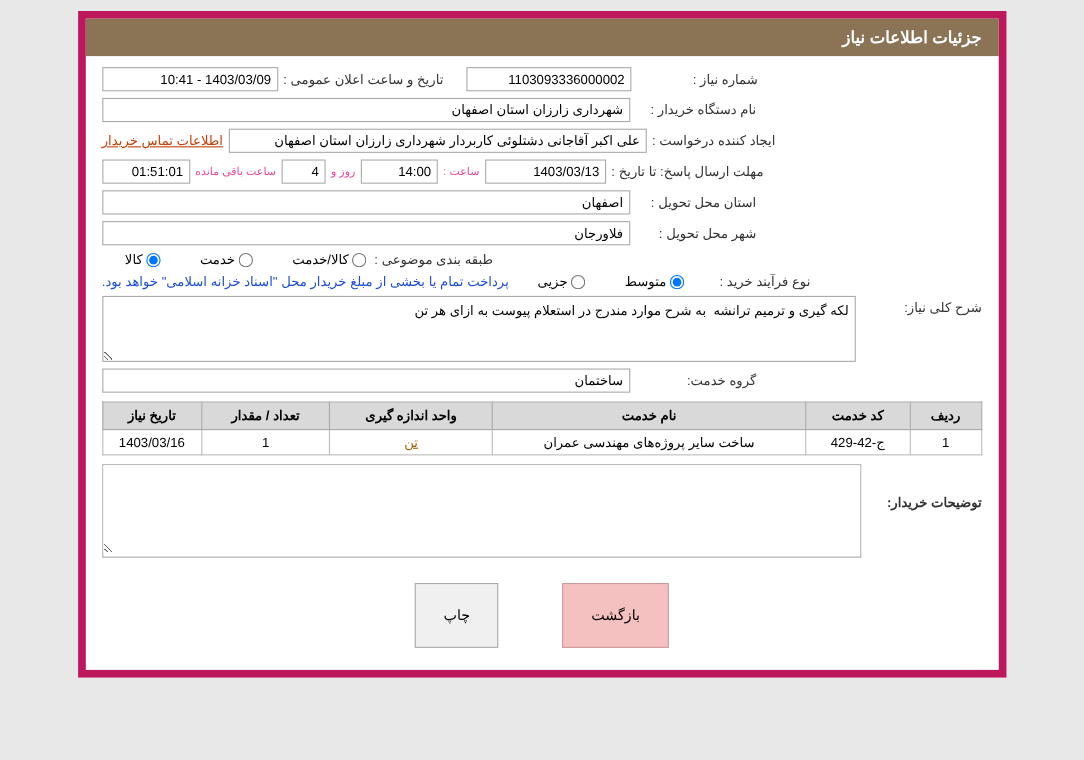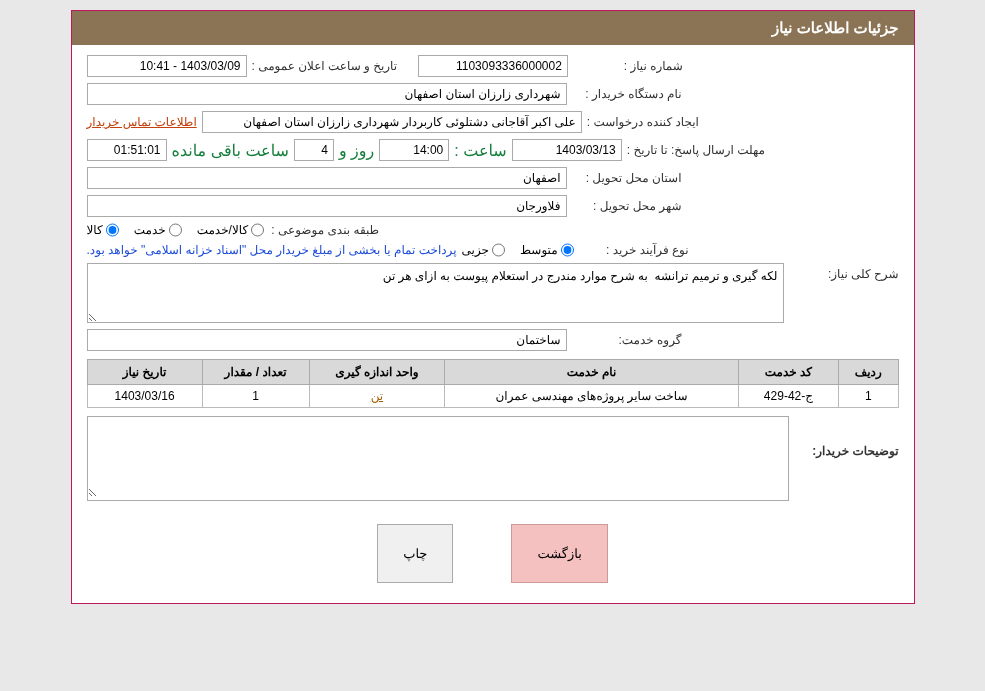--- a/index.html
+++ b/index.html
@@ -10,21 +10,21 @@
       direction: rtl;
       min-height: 691px;
       display: flex;
       align-items: flex-start;
       justify-content: center;
       padding: 10px;
     }
     .container {
       width: 844px;
       background: #fff;
-      border: 1px solid #be185d;
+      border: 7px solid #be185d;
     }
     .header {
       background: #8b7355;
       color: #fff;
       text-align: right;
       padding: 8px 15px;
       font-size: 15px;
       font-weight: bold;
     }
     .content {
@@ -75,21 +75,23 @@
       margin: 8px 0;
     }
     .radio-group {
       display: flex;
       gap: 15px;
       align-items: center;
       justify-content: flex-end;
     }
     .radio-item {
       display: flex;
+      align-items: center;
       gap: 3px;
+      margin-left: 21px;
     }
     .radio-item label {
       font-size: 12px;
     }
     .note-text {
       font-size: 12px;
       color: #1d4ed8;
     }
     .textarea-field {
       width: 100%;
@@ -113,21 +115,21 @@
     table th {
       background: #d9d9d9;
       border: 1px solid #aaa;
       padding: 5px 8px;
       text-align: center;
       font-weight: bold;
       margin-top: 20px;
     }
     table td {
       border: 1px solid #bbb;
-      padding: 4px 12px;
+      padding: 4px 0;
       text-align: center;
     }
     table td.link-orange {
       color: #a16207;
       text-decoration: underline;
       cursor: pointer;
     }
     .buyer-notes-area {
       border: 1px solid #aaa;
       min-height: 80px;
@@ -166,22 +168,22 @@
     }
     .btn-print {
       background: #f0f0f0;
     }
     .btn-back {
       background: #f5c0c0;
       border: 1px solid #cc9999;
       margin-left: 48px;
     }
     .small-label {
-      font-size: 16px;
-      color: #15803d;
+      font-size: 10px;
+      color: #ec4899;
     }
   </style>
 </head>
 <body>
 
 <div class="container">
 
   <div class="header">
     <span>جزئیات اطلاعات نیاز</span>
   </div>

